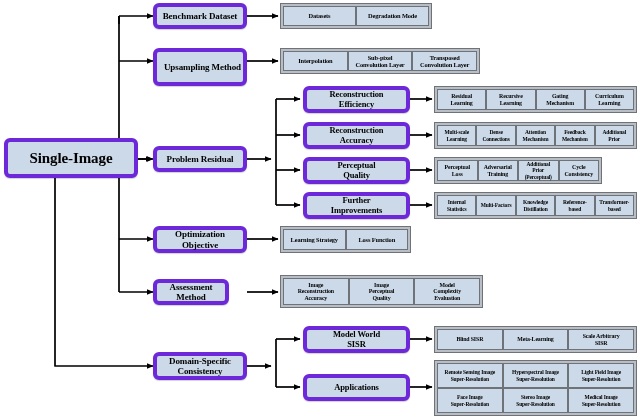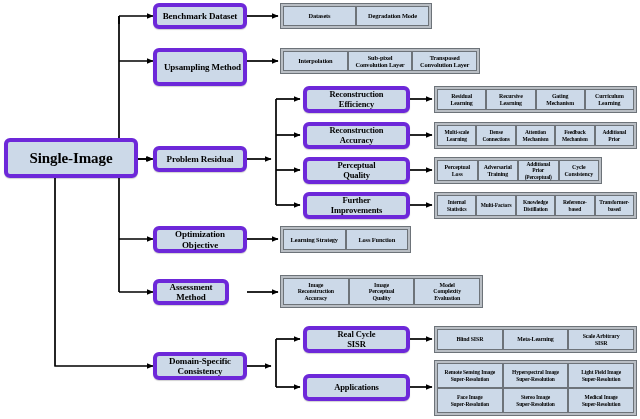--- a/index.html
+++ b/index.html
@@ -156,21 +156,21 @@
   <div class="node lvl3" style="left:303px;top:157px;width:107px;height:27px;">
     <span style="white-space:pre-line;">Perceptual
 Quality</span>
   </div>
   <div class="node lvl3" style="left:303px;top:192px;width:107px;height:27px;">
     <span style="white-space:pre-line;">Further
 Improvements</span>
   </div>
 
   <div class="node lvl3" style="left:303px;top:326px;width:107px;height:27px;">
-    <span style="white-space:pre-line;">Real Cycle
+    <span style="white-space:pre-line;">Model World
 SISR</span>
   </div>
   <div class="node lvl3" style="left:303px;top:374px;width:107px;height:27px;">
     <span style="white-space:pre-line;">Applications</span>
   </div>
 
   <div class="panel" style="left:280px;top:3px;width:152px;height:26px;">
     <div class="cell f7" style="width:50%;height:100%;">
       <span style="white-space:pre-line;">Datasets</span>
     </div>

